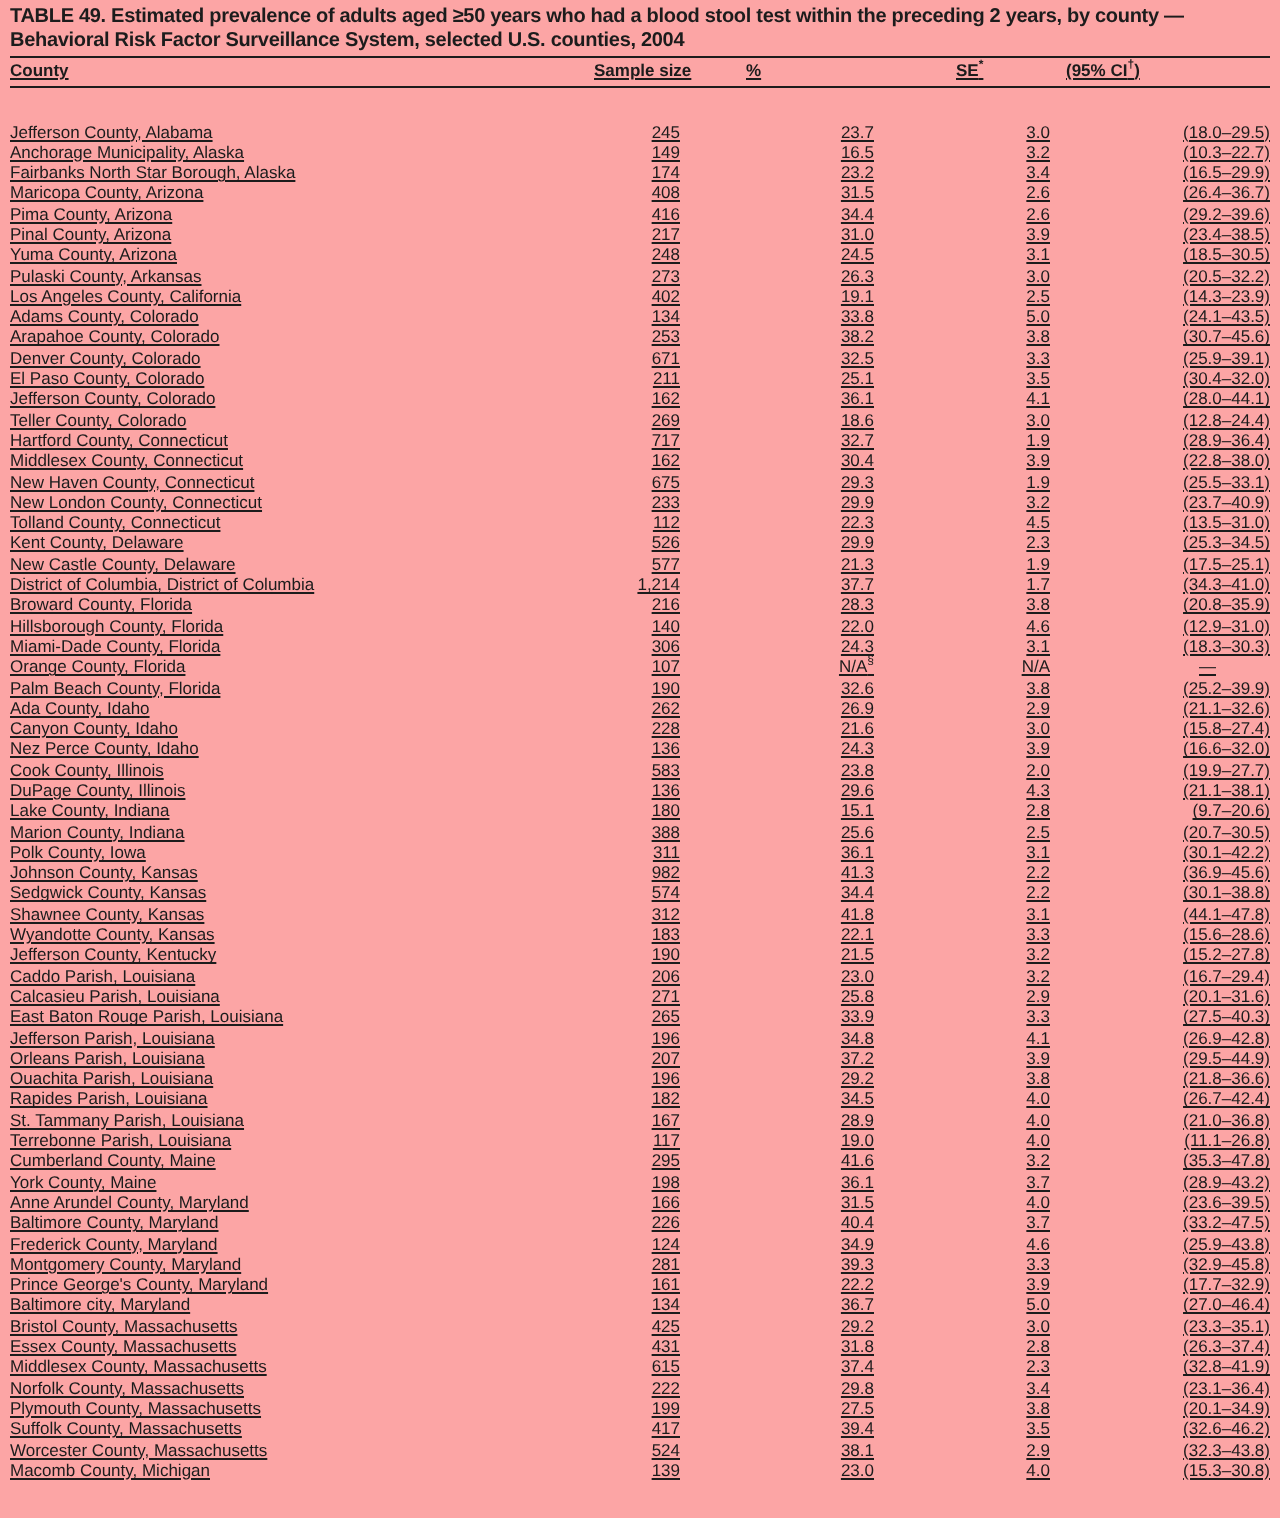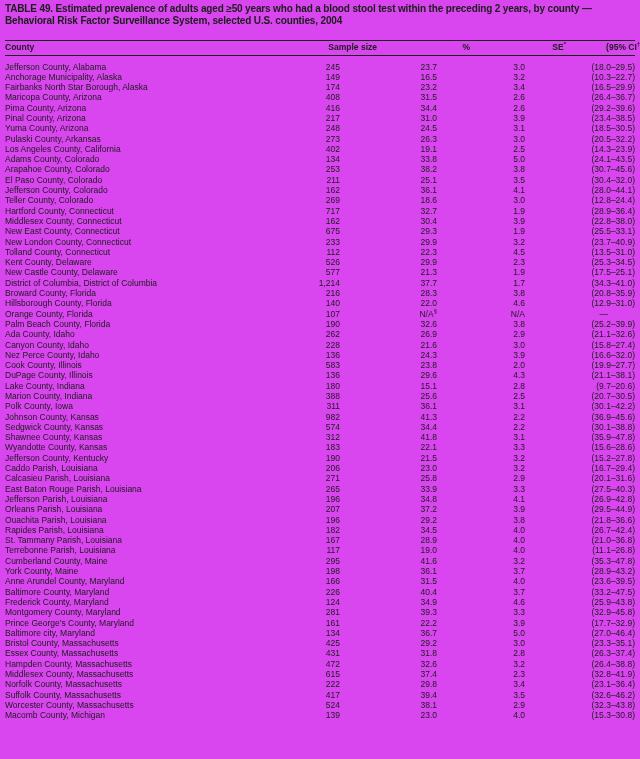--- a/index.html
+++ b/index.html
@@ -6,48 +6,49 @@
     margin: 0;
     padding: 0;
     background: #ffffff;
     width: 640px;
   }
   .page {
     width: 640px;
     height: 759px;
     box-sizing: border-box;
     padding: 3px 5px 0 5px;
-    background: #d946ef;
+    background: #fca5a5;
     color: #1c1c1c;
     font-family: "Liberation Sans", "DejaVu Sans", sans-serif;
     overflow: hidden;
   }
   .title-line {
     font-size: 10px;
     font-weight: bold;
     line-height: 11.5px;
     letter-spacing: -0.15px;
     white-space: nowrap;
   }
   table.stat-table {
     border-collapse: collapse;
     table-layout: fixed;
     width: 630px;
-    margin-top: 14px;
+    margin-top: 2px;
+    text-decoration: underline;
   }
   thead tr {
     border-top: 1.6px solid #1c1c1c;
     border-bottom: 1.2px solid #1c1c1c;
   }
   th {
     font-size: 8.5px;
     font-weight: bold;
     line-height: 9px;
     padding: 2px 0 2.5px 0;
-    text-align: right;
+    text-align: left;
     white-space: nowrap;
   }
   th.c-county { text-align: left; }
   th.c-n   { position: relative; left: 37px; }
   th.c-pct { position: relative; left: 33px; }
   th.c-se  { position: relative; left: 41px; }
   th.c-ci  { position: relative; left: 8px; }
   td {
     font-size: 8.5px;
     line-height: 10.3px;
@@ -57,21 +58,21 @@
     overflow: hidden;
   }
   td.c-county { text-align: left; }
   td.c-n, td.c-pct, td.c-se, td.c-ci { text-align: right; }
   td.dash { padding-right: 27px; }
   sup {
     font-size: 6px;
     line-height: 0;
     vertical-align: super;
   }
-  tbody tr:first-child td { padding-top: 6px; }
+  tbody tr:first-child td { padding-top: 17px; }
 </style>
 </head>
 <body>
 
 <div class="page">
   <div class="title-line">TABLE 49. Estimated prevalence of adults aged ≥50 years who had a blood stool test within the preceding 2 years, by county —</div>
   <div class="title-line">Behavioral Risk Factor Surveillance System, selected U.S. counties, 2004</div>
 
   <table class="stat-table">
     <colgroup>
@@ -162,20 +163,27 @@
           <td class="c-ci">(24.1–43.5)</td>
         </tr>
         <tr>
           <td class="c-county">Arapahoe County, Colorado</td>
           <td class="c-n">253</td>
           <td class="c-pct">38.2</td>
           <td class="c-se">3.8</td>
           <td class="c-ci">(30.7–45.6)</td>
         </tr>
         <tr>
+          <td class="c-county">Denver County, Colorado</td>
+          <td class="c-n">671</td>
+          <td class="c-pct">32.5</td>
+          <td class="c-se">3.3</td>
+          <td class="c-ci">(25.9–39.1)</td>
+        </tr>
+        <tr>
           <td class="c-county">El Paso County, Colorado</td>
           <td class="c-n">211</td>
           <td class="c-pct">25.1</td>
           <td class="c-se">3.5</td>
           <td class="c-ci">(30.4–32.0)</td>
         </tr>
         <tr>
           <td class="c-county">Jefferson County, Colorado</td>
           <td class="c-n">162</td>
           <td class="c-pct">36.1</td>
@@ -197,21 +205,21 @@
           <td class="c-ci">(28.9–36.4)</td>
         </tr>
         <tr>
           <td class="c-county">Middlesex County, Connecticut</td>
           <td class="c-n">162</td>
           <td class="c-pct">30.4</td>
           <td class="c-se">3.9</td>
           <td class="c-ci">(22.8–38.0)</td>
         </tr>
         <tr>
-          <td class="c-county">New East County, Connecticut</td>
+          <td class="c-county">New Haven County, Connecticut</td>
           <td class="c-n">675</td>
           <td class="c-pct">29.3</td>
           <td class="c-se">1.9</td>
           <td class="c-ci">(25.5–33.1)</td>
         </tr>
         <tr>
           <td class="c-county">New London County, Connecticut</td>
           <td class="c-n">233</td>
           <td class="c-pct">29.9</td>
           <td class="c-se">3.2</td>
@@ -253,20 +261,27 @@
           <td class="c-ci">(20.8–35.9)</td>
         </tr>
         <tr>
           <td class="c-county">Hillsborough County, Florida</td>
           <td class="c-n">140</td>
           <td class="c-pct">22.0</td>
           <td class="c-se">4.6</td>
           <td class="c-ci">(12.9–31.0)</td>
         </tr>
         <tr>
+          <td class="c-county">Miami-Dade County, Florida</td>
+          <td class="c-n">306</td>
+          <td class="c-pct">24.3</td>
+          <td class="c-se">3.1</td>
+          <td class="c-ci">(18.3–30.3)</td>
+        </tr>
+        <tr>
           <td class="c-county">Orange County, Florida</td>
           <td class="c-n">107</td>
           <td class="c-pct">N/A<sup>§</sup></td>
           <td class="c-se">N/A</td>
           <td class="c-ci dash">—</td>
         </tr>
         <tr>
           <td class="c-county">Palm Beach County, Florida</td>
           <td class="c-n">190</td>
           <td class="c-pct">32.6</td>
@@ -341,21 +356,21 @@
           <td class="c-n">574</td>
           <td class="c-pct">34.4</td>
           <td class="c-se">2.2</td>
           <td class="c-ci">(30.1–38.8)</td>
         </tr>
         <tr>
           <td class="c-county">Shawnee County, Kansas</td>
           <td class="c-n">312</td>
           <td class="c-pct">41.8</td>
           <td class="c-se">3.1</td>
-          <td class="c-ci">(35.9–47.8)</td>
+          <td class="c-ci">(44.1–47.8)</td>
         </tr>
         <tr>
           <td class="c-county">Wyandotte County, Kansas</td>
           <td class="c-n">183</td>
           <td class="c-pct">22.1</td>
           <td class="c-se">3.3</td>
           <td class="c-ci">(15.6–28.6)</td>
         </tr>
         <tr>
           <td class="c-county">Jefferson County, Kentucky</td>
@@ -491,41 +506,41 @@
           <td class="c-ci">(23.3–35.1)</td>
         </tr>
         <tr>
           <td class="c-county">Essex County, Massachusetts</td>
           <td class="c-n">431</td>
           <td class="c-pct">31.8</td>
           <td class="c-se">2.8</td>
           <td class="c-ci">(26.3–37.4)</td>
         </tr>
         <tr>
-          <td class="c-county">Hampden County, Massachusetts</td>
-          <td class="c-n">472</td>
-          <td class="c-pct">32.6</td>
-          <td class="c-se">3.2</td>
-          <td class="c-ci">(26.4–38.8)</td>
-        </tr>
-        <tr>
           <td class="c-county">Middlesex County, Massachusetts</td>
           <td class="c-n">615</td>
           <td class="c-pct">37.4</td>
           <td class="c-se">2.3</td>
           <td class="c-ci">(32.8–41.9)</td>
         </tr>
         <tr>
           <td class="c-county">Norfolk County, Massachusetts</td>
           <td class="c-n">222</td>
           <td class="c-pct">29.8</td>
           <td class="c-se">3.4</td>
           <td class="c-ci">(23.1–36.4)</td>
         </tr>
         <tr>
+          <td class="c-county">Plymouth County, Massachusetts</td>
+          <td class="c-n">199</td>
+          <td class="c-pct">27.5</td>
+          <td class="c-se">3.8</td>
+          <td class="c-ci">(20.1–34.9)</td>
+        </tr>
+        <tr>
           <td class="c-county">Suffolk County, Massachusetts</td>
           <td class="c-n">417</td>
           <td class="c-pct">39.4</td>
           <td class="c-se">3.5</td>
           <td class="c-ci">(32.6–46.2)</td>
         </tr>
         <tr>
           <td class="c-county">Worcester County, Massachusetts</td>
           <td class="c-n">524</td>
           <td class="c-pct">38.1</td>

